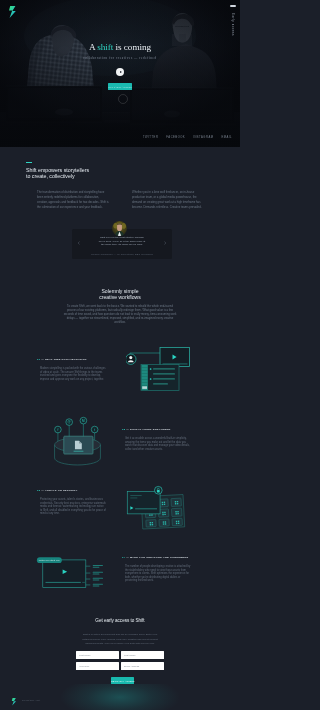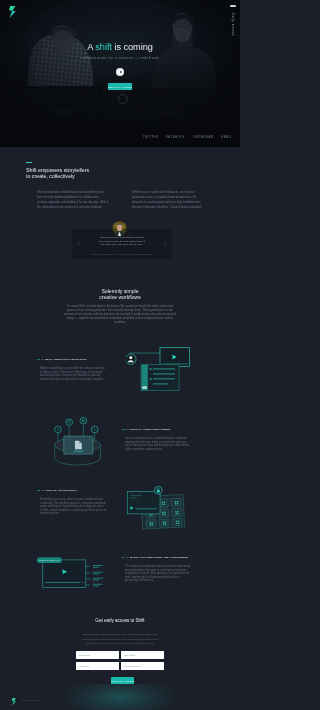--- a/index.html
+++ b/index.html
@@ -15,21 +15,21 @@
 
   
   .hero { position:absolute; left:0; top:0; width:240px; height:147px; overflow:hidden;
           background:#0c0e13; }
   .hero-photo { position:absolute; inset:0; }
   .hero-overlay { position:absolute; inset:0;
     background:
       radial-gradient(ellipse 130px 80px at 50% 36%, rgba(8,10,15,.05) 0%, rgba(8,10,15,.48) 72%, rgba(6,8,12,.74) 100%),
       linear-gradient(180deg, rgba(8,10,15,.52) 0%, rgba(8,10,15,.32) 30%, rgba(7,9,13,.55) 70%, rgba(7,9,13,.80) 100%); }
   .logo { position:absolute; left:8px; top:6px; width:9px; height:12px; }
-  .hero-inner { position:absolute; left:0; top:0; width:240px; height:147px; }
+  .hero-inner { position:absolute; left:0; top:0; width:240px; height:147px;font-family:Liberation Serif, serif; }
   .hero-title { position:absolute; left:0; top:42px; width:240px; text-align:center;
     font-size:9.2px; font-weight:300; letter-spacing:-.05px; color:#e9eef3; line-height:10px;}
   .hero-title .accent { color:#2fd6c4; }
   .hero-sub { position:absolute; left:0; top:56px; width:240px; text-align:center;
     font-size:3.3px; letter-spacing:.55px; color:#7e8897; }
   .play-btn { position:absolute; left:116px; top:68px; width:8px; height:8px; border-radius:50%;
     background:rgba(250,252,253,.96); display:flex; align-items:center; justify-content:center; }
   .play-btn .tri { width:0;height:0;border-left:2.6px solid #121620;border-top:1.7px solid transparent;border-bottom:1.7px solid transparent; margin-left:1px;}
   .cta-btn { position:absolute; left:108px; top:83px; width:24px; height:7px; background:#1ab9b0;
     border-radius:.5px; color:#f2fbfb; font-size:2.15px; letter-spacing:.2px; display:flex;

